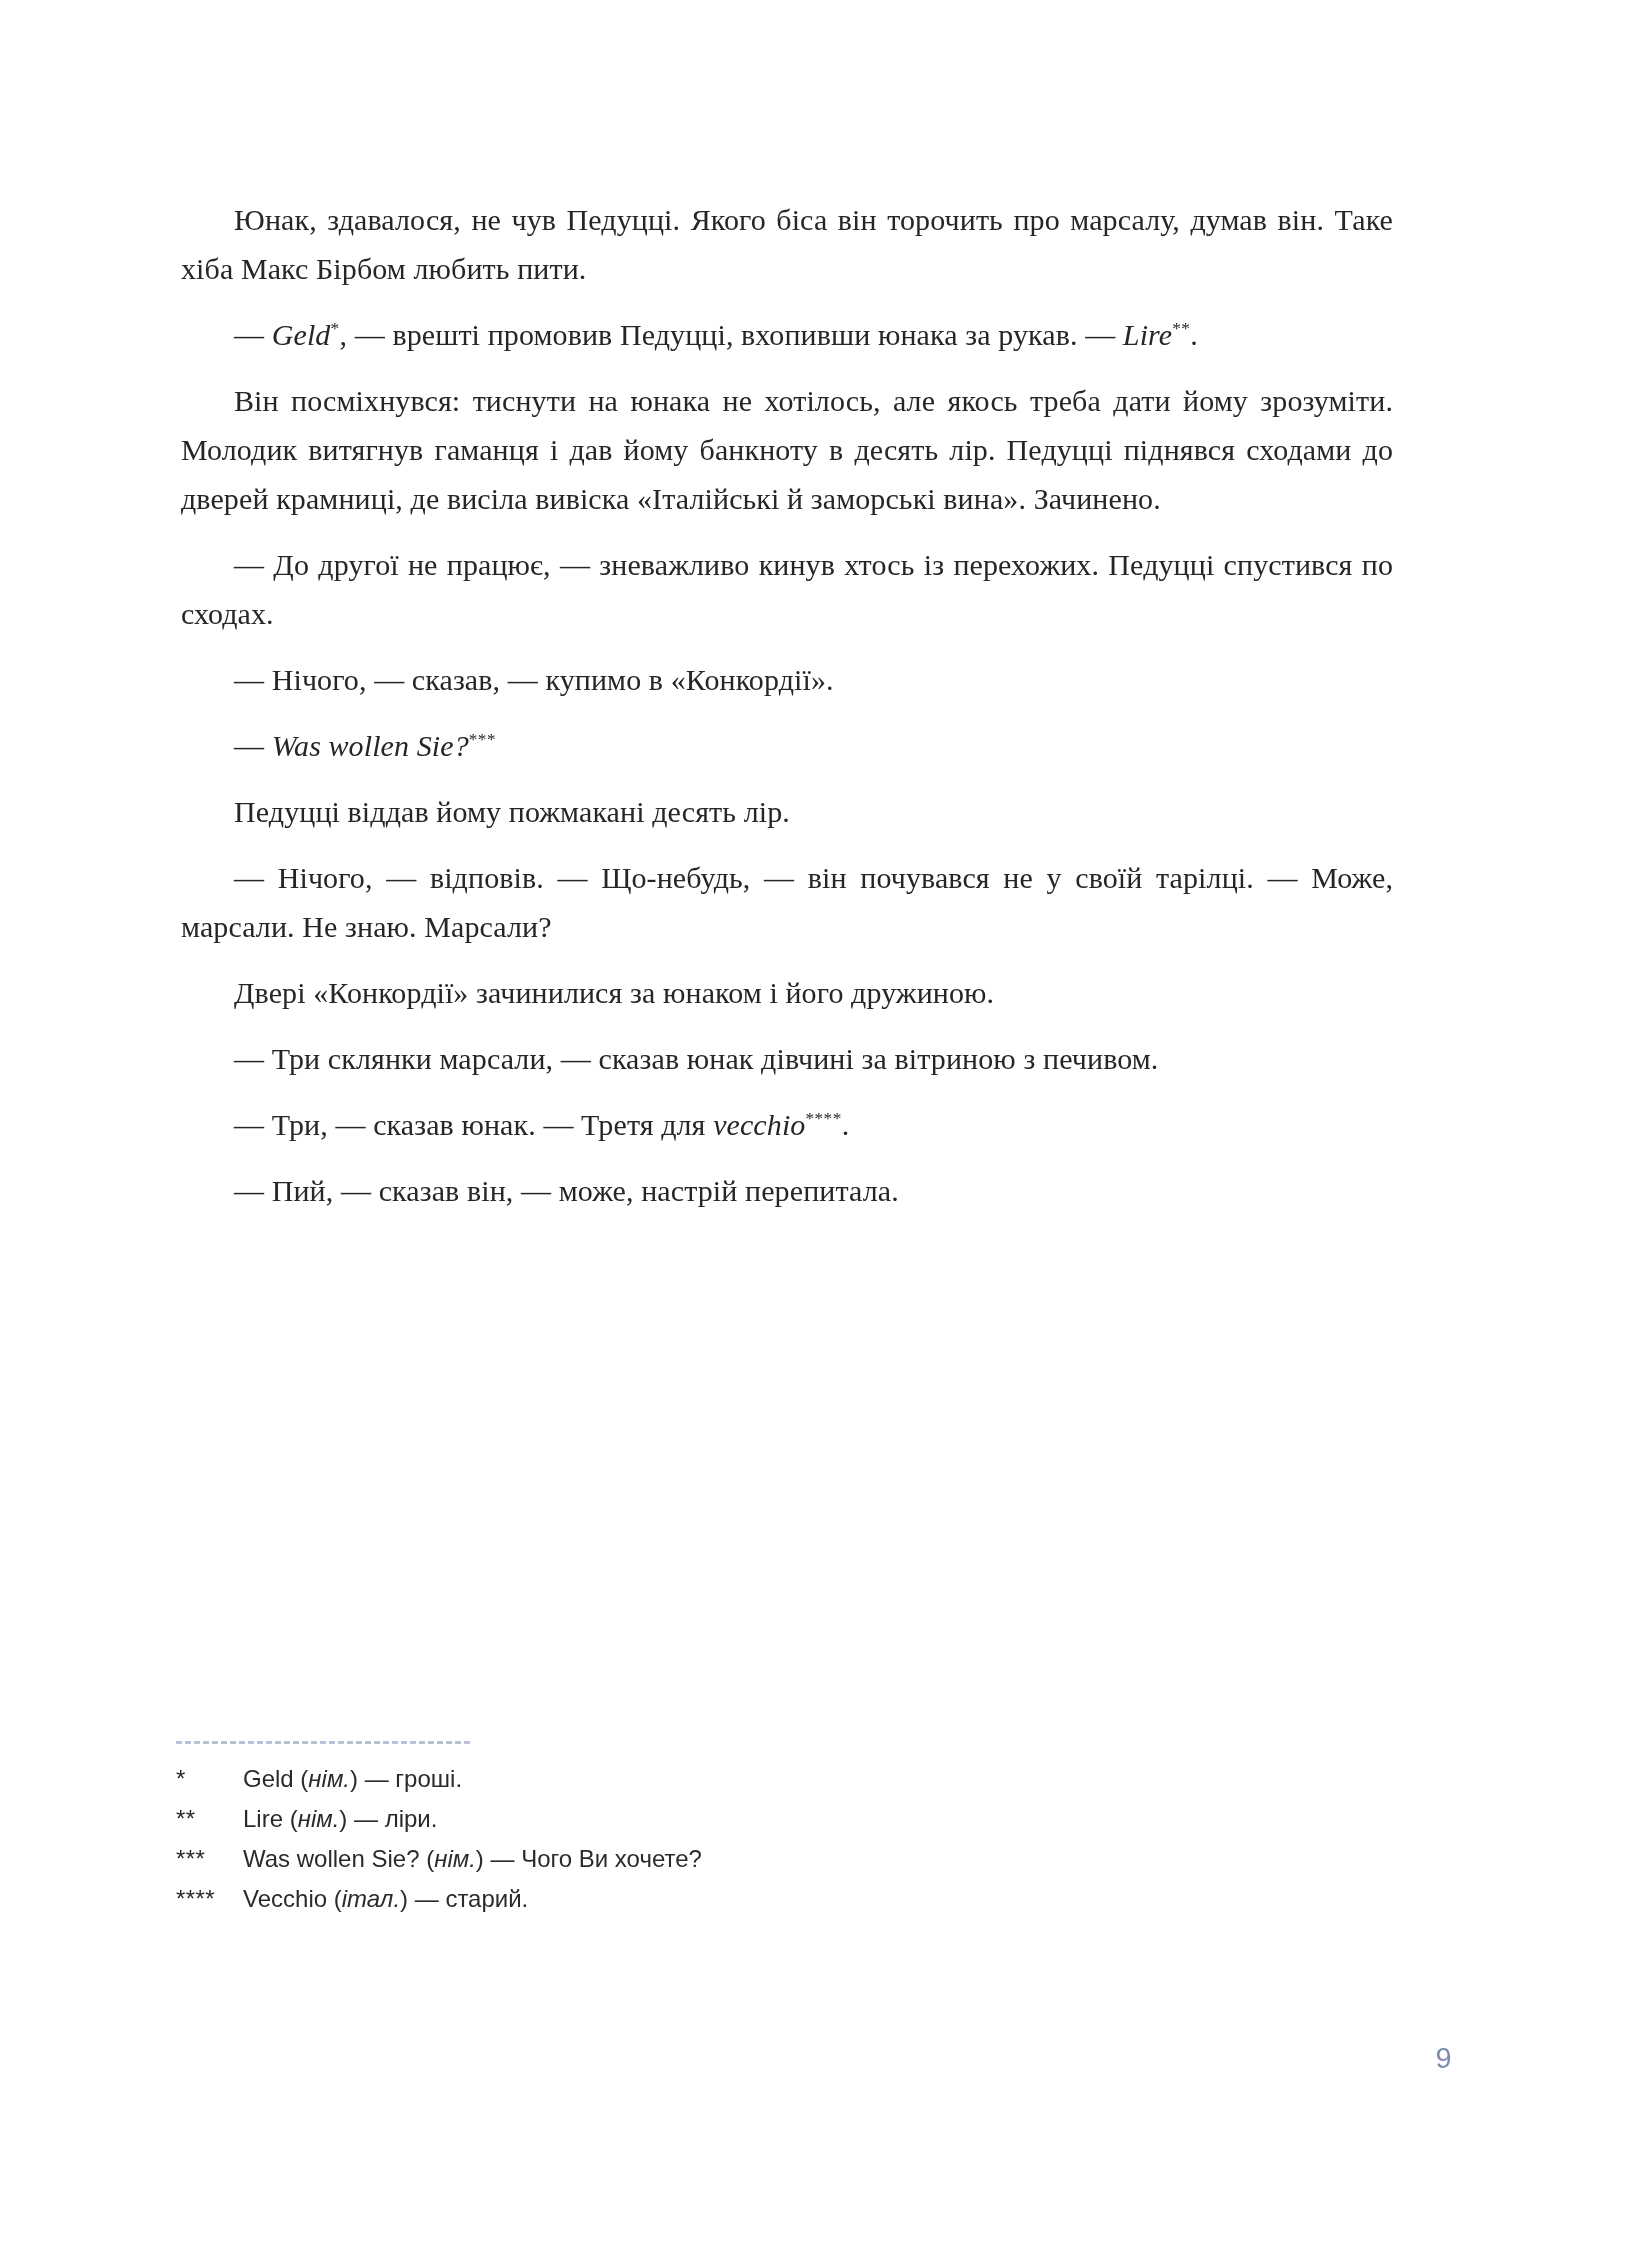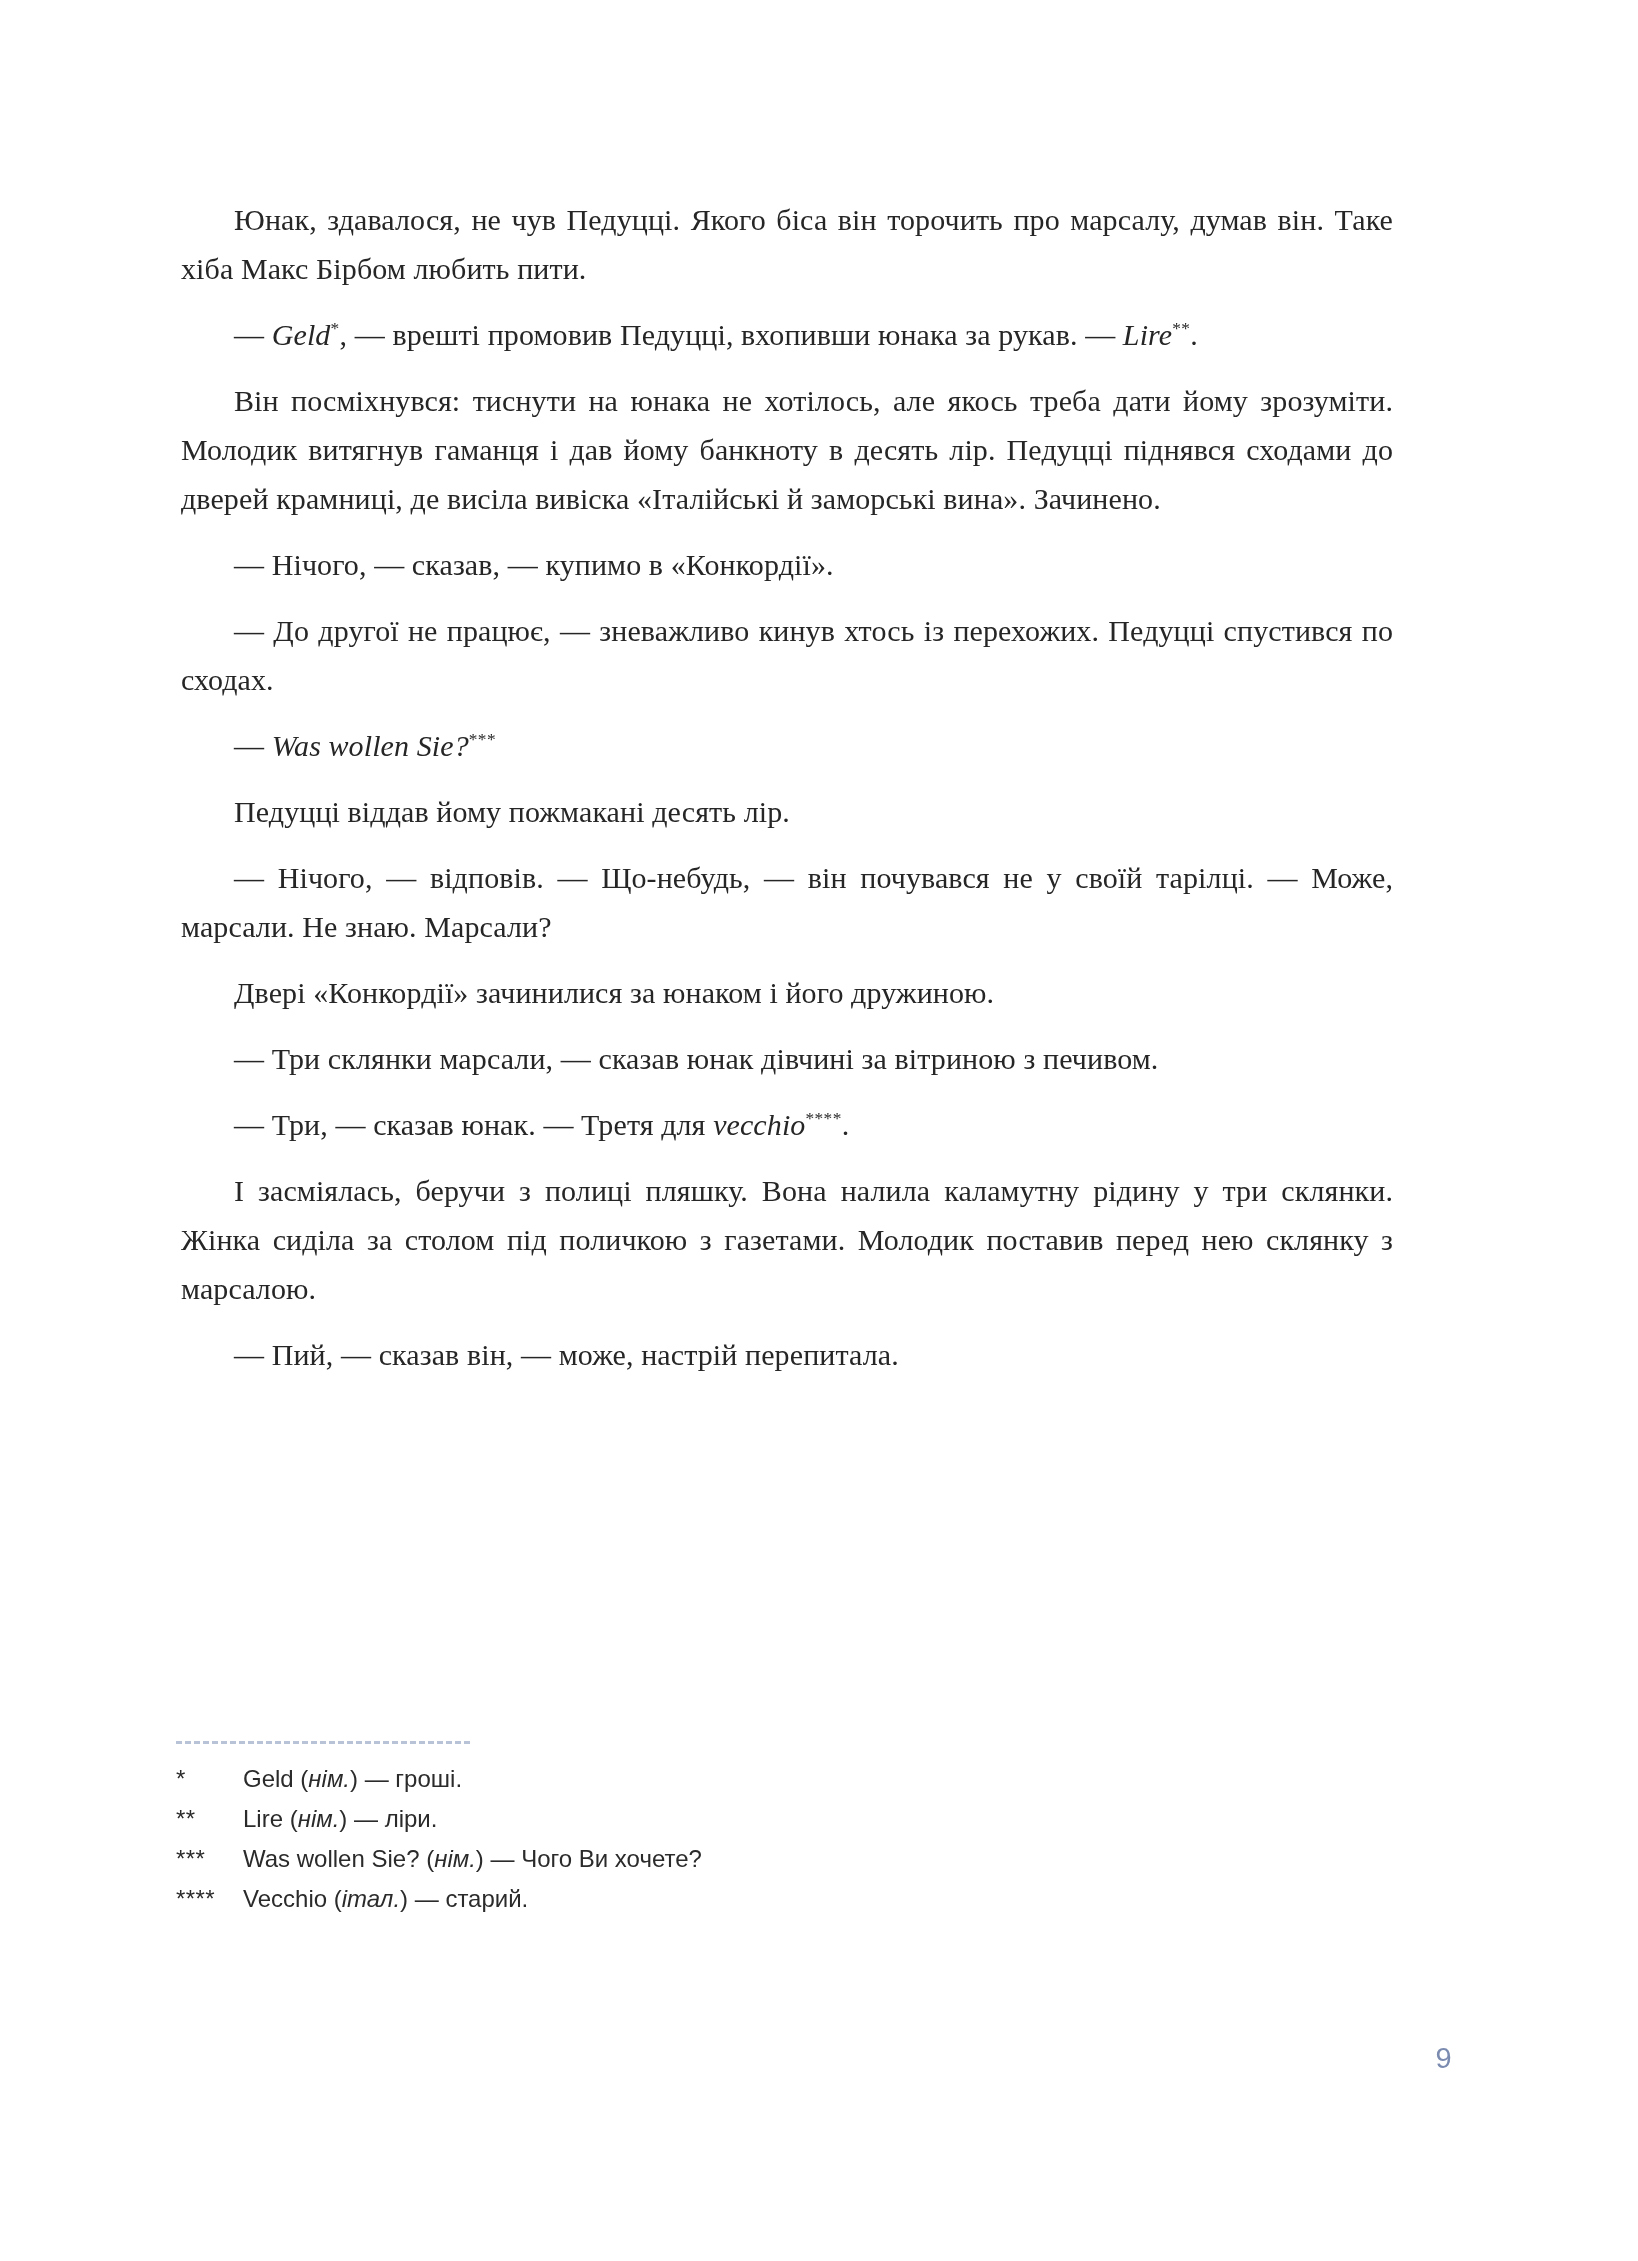--- a/index.html
+++ b/index.html
@@ -95,40 +95,39 @@
 <div class="page">
 
   <div class="textblock">
 
     <p class="para"><span>Юнак, здавалося, не чув Педуцці. Якого біса він торочить про марсалу, думав він. Таке хіба Макс Бірбом любить пити.</span></p>
 
     <p class="para"><span>— </span><span class="it">Geld</span><sup class="fnmark">*</sup><span>, — врешті промовив Педуцці, вхопивши юнака за рукав. — </span><span class="it">Lire</span><sup class="fnmark">**</sup><span>.</span></p>
 
     <p class="para"><span>Він посміхнувся: тиснути на юнака не хотілось, але якось треба дати йому зрозуміти. Молодик витягнув гаманця і дав йому банкноту в десять лір. Педуцці піднявся сходами до дверей крамниці, де висіла вивіска «Італійські й заморські вина». Зачинено.</span></p>
 
+    <p class="para"><span>— До другої не працює, — зневажливо кинув хтось із перехожих. Педуцці спустився по сходах.</span></p>
+
     <p class="para"><span>— Нічого, — сказав, — купимо в «Конкордії».</span></p>
-
-    <p class="para"><span>— До другої не працює, — зневажливо кинув хтось із перехожих. Педуцці спустився по сходах.</span></p>
 
 
     <p class="para"><span>— </span><span class="it">Was wollen Sie?</span><sup class="fnmark">***</sup><span></span></p>
 
     <p class="para"><span>Педуцці віддав йому пожмакані десять лір.</span></p>
 
     <p class="para"><span>— Нічого, — відповів. — Що-небудь, — він почувався не у своїй тарілці. — Може, марсали. Не знаю. Марсали?</span></p>
 
     <p class="para"><span>Двері «Конкордії» зачинилися за юнаком і його дружиною.</span></p>
 
     <p class="para"><span>— Три склянки марсали, — сказав юнак дівчині за вітриною з печивом.</span></p>
 
 
     <p class="para"><span>— Три, — сказав юнак. — Третя для </span><span class="it">vecchio</span><sup class="fnmark">****</sup><span>.</span></p>
 
 
-    <p class="para"><span>І засміялась, беручи з полиці пляшку. Вона налила каламутну рідину у три склянки. Жінка сиділа за столом під поличкою з газетами. Молодик поставив перед нею склянку з марсалою.</span></p>
 
     <p class="para"><span>— Пий, — сказав він, — може, настрій перепитала.</span></p>
 
   </div>
 
   <div class="footnotes">
     <div class="fn-rule"></div>
 
     <div class="fn-row">
       <span class="fn-mark">*</span>

